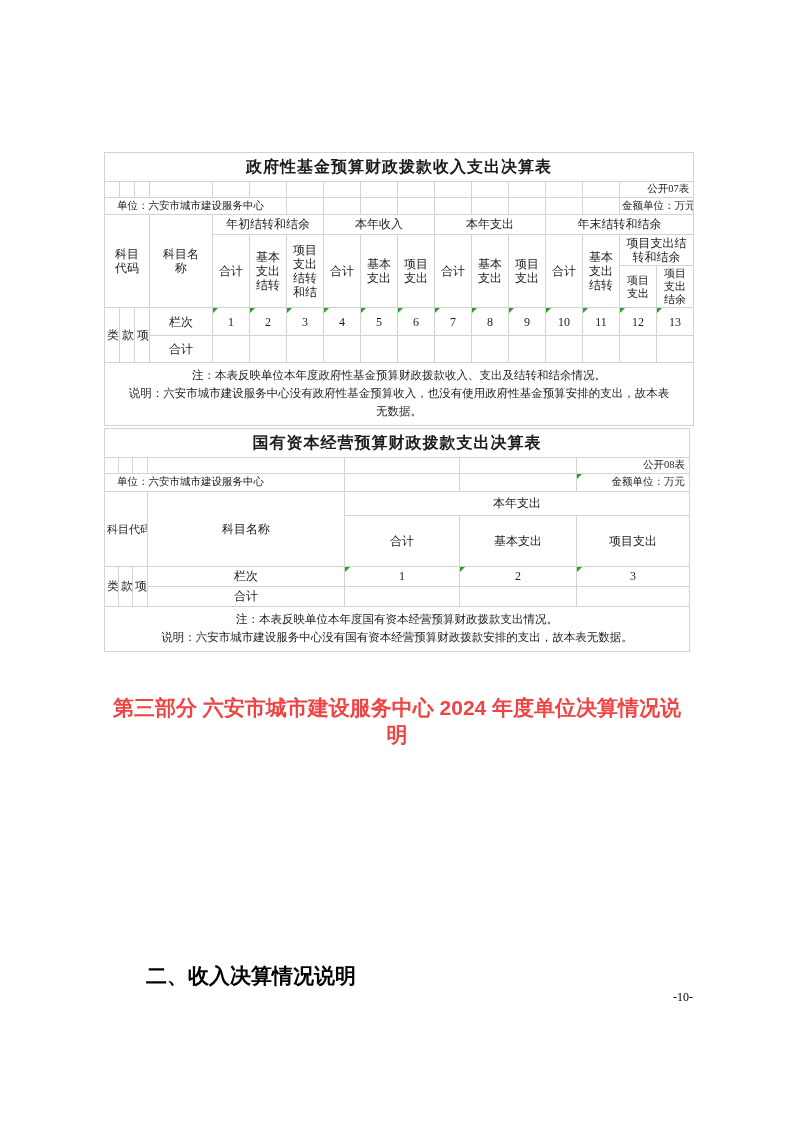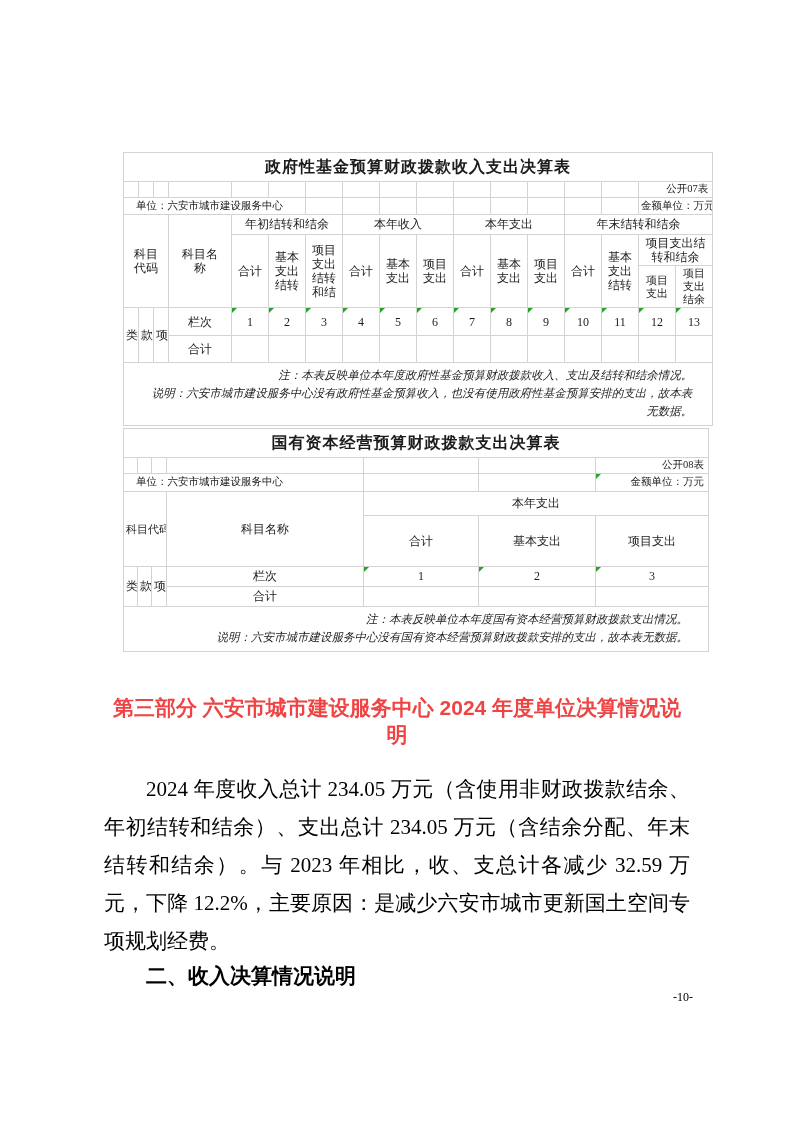--- a/index.html
+++ b/index.html
@@ -1,36 +1,36 @@
 <!DOCTYPE html>
 <html><head>
 <meta charset="utf-8">
 <style>
   html,body{margin:0;padding:0;background:#ffffff;}
   .page{position:relative;width:793px;height:1122px;background:#ffffff;overflow:hidden;
         font-family:"Liberation Serif",serif;color:#1c1c1c;}
 
   
-  .btable{border-collapse:collapse;table-layout:fixed;width:586px;margin-left:19px;}
+  .btable{border-collapse:collapse;table-layout:fixed;width:586px;}
   .btable td{border:1px solid #d3d3d3;font-size:12px;line-height:1.18;text-align:center;
              vertical-align:middle;padding:1px 2px;position:relative;word-break:break-all;
              overflow:hidden;color:#1c1c1c;}
   .t1{position:absolute;left:104px;top:152px;}
   .t2{position:absolute;left:104px;top:428px;border-radius:24px;}
   td.t-title{font-size:16px;font-weight:700;height:26px;
              font-family:"Liberation Sans",sans-serif;letter-spacing:1px;}
   td.meta{font-size:10.5px;white-space:nowrap;}
   td.r{text-align:right;padding-right:4px;}
   td.l{text-align:left;padding-left:12px;}
   td.pad10{padding:0 10px;}
   td.pad8{padding:0 8px;}
   td.fs11{font-size:11px;}
   td.nowrap{white-space:nowrap;}
-  td.notes{text-align:right;font-size:11.5px;line-height:1.55;padding:4px 20px;
-           word-break:break-all;font-style:italic;}
+  td.notes{text-align:center;font-size:11.5px;line-height:1.55;padding:4px 20px;
+           word-break:break-all;}
   .gmark{position:absolute;top:0;left:0;width:0;height:0;
          border-top:5px solid #27a227;border-right:5px solid transparent;}
 
   
   .part-heading{position:absolute;left:104px;top:694px;width:586px;text-align:center;
                 font-family:"Liberation Sans",sans-serif;font-weight:700;font-size:21px;
                 line-height:27px;color:#ef4444;}
   .sub-heading{position:absolute;left:104px;width:586px;padding-left:42px;box-sizing:border-box;
                font-family:"Liberation Sans",sans-serif;font-weight:700;font-size:21px;
                line-height:27px;color:#000;}
@@ -227,18 +227,17 @@
     <tr>
       <td colspan="7" class="notes">
         <div>注：本表反映单位本年度国有资本经营预算财政拨款支出情况。</div>
         <div>说明：六安市城市建设服务中心没有国有资本经营预算财政拨款安排的支出，故本表无数据。</div>
       </td>
     </tr>
   </tbody>
     </table>
 
   <div class="part-heading">第三部分 六安市城市建设服务中心 2024 年度单位决算情况说明</div>
-  <p class="body-para">2024 年度收入总计 234.05 万元（含使用非财政拨款结余、年初结转和结余）、支出总计 234.05 万元（含结余分配、年末结转和结余）。与 2023 年相比，收、支总计各减少 32.59 万元，下降 12.2%，主要原因：是减少六安市城市更新国土空间专项规划经费。</p>
   <div class="sub-heading" id="sub2">二、收入决算情况说明</div>
 
   <div class="page-number">-10-</div>
 
 </div>
 
 </body></html>

